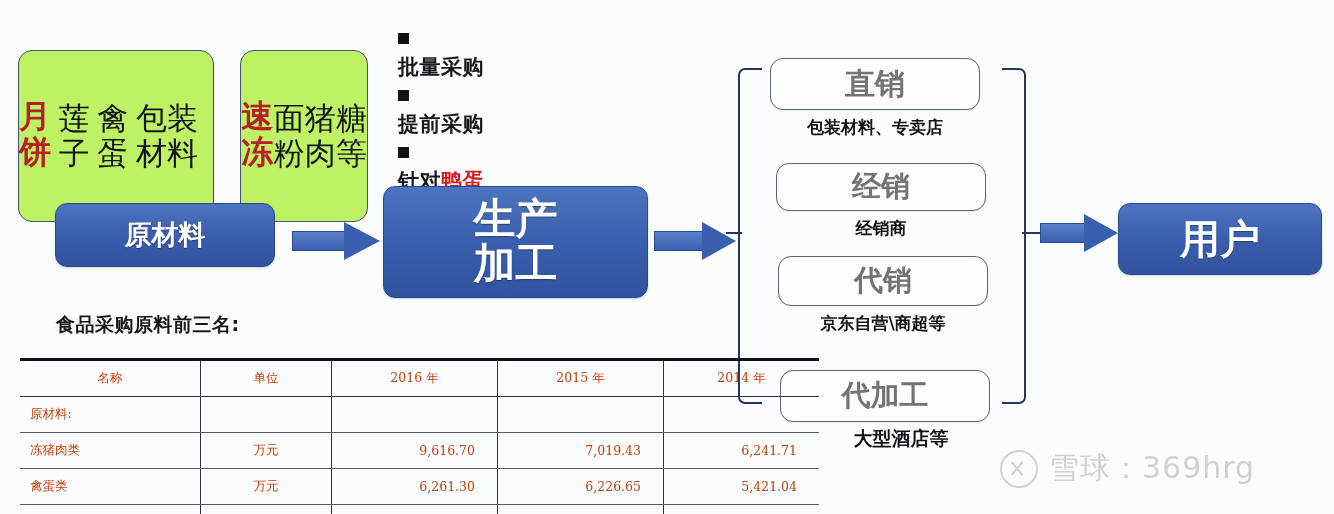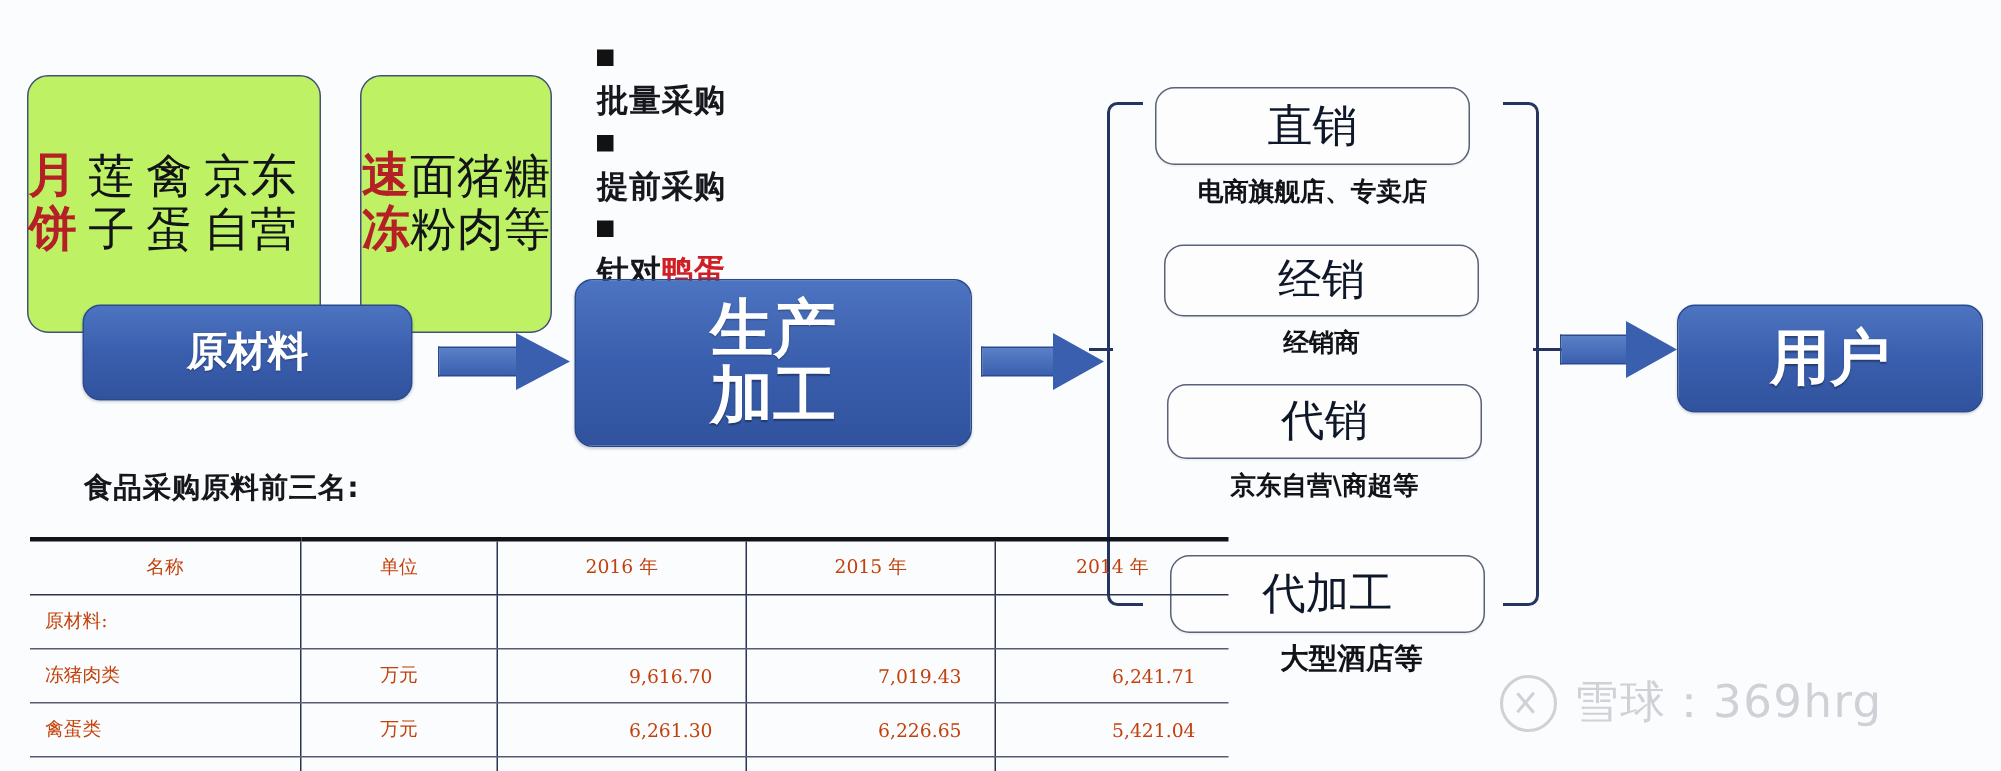--- a/index.html
+++ b/index.html
@@ -53,21 +53,21 @@
   .arrow{position:absolute;}
   .arrow .shaft{position:absolute;background:linear-gradient(180deg,#5b80c8,#3a5fae);border:1.4px solid #2a4a90;box-sizing:border-box;}
   .arrow .head{position:absolute;width:0;height:0;}
 
   
   .chan-box{
     border:1.7px solid #5a6178;
     border-radius:13px;
     background:#fdfdfe;
     display:flex;align-items:center;justify-content:center;
-    color:#0f172a;font-weight:400;
+    color:#737373;font-weight:700;
     box-shadow:0 1px 1px rgba(0,0,0,.05);
   }
   .chan-cap{
     text-align:center;color:#121318;font-weight:600;
     white-space:nowrap;
   }
 
   
   .brk{position:absolute;border:2.1px solid #26355f;background:transparent;}
   .brk-left{border-right:none;border-radius:7px 0 0 7px;}
@@ -109,21 +109,21 @@
 </style>
 </head>
 <body>
 
 <div id="canvas">
 
   <div class="abs ing-card" style="left:18px;top:6px;width:196px;height:172px;">
     <div class="ing-head" style="font-size:32px;margin-bottom:2px;">月饼</div>
     <div class="ing-line" style="font-size:31px;">莲子</div>
     <div class="ing-line" style="font-size:31px;">禽蛋</div>
-    <div class="ing-line" style="font-size:31px;">京东自营</div>
+    <div class="ing-line" style="font-size:31px;">包装材料</div>
   </div>
 
   <div class="abs ing-card" style="left:240px;top:6px;width:128px;height:172px;text-align:center;">
     <div class="ing-head" style="font-size:32px;margin-bottom:2px;">速冻</div>
     <div class="ing-line" style="font-size:31px;">面粉</div>
     <div class="ing-line" style="font-size:31px;">猪肉</div>
     <div class="ing-line" style="font-size:31px;">糖等</div>
   </div>
 
   <div class="abs blist" style="left:398px;top:26px;width:300px;">
@@ -162,21 +162,21 @@
     <div class="shaft" style="left:0;top:9px;width:50px;height:20px;border-right:none;"></div>
     <div class="head" style="left:48px;top:0;border-top:19px solid transparent;border-bottom:19px solid transparent;border-left:34px solid #3a5fae;"></div>
   </div>
 
   <div class="brk brk-left" style="left:738px;top:68px;width:22px;height:332px;"></div>
   <div class="stub" style="left:726px;top:232px;width:16px;height:2.2px;"></div>
 
   <div class="abs chan-box" style="left:770px;top:58px;width:210px;height:52px;font-size:30px;">
     <span>直销</span>
   </div>
-  <div class="abs chan-cap" style="left:750px;top:116px;width:250px;font-size:17px;">电商旗舰店、专卖店</div>
+  <div class="abs chan-cap" style="left:750px;top:116px;width:250px;font-size:17px;">包装材料、专卖店</div>
 
   <div class="abs chan-box" style="left:776px;top:163px;width:210px;height:48px;font-size:29px;">
     <span>经销</span>
   </div>
   <div class="abs chan-cap" style="left:756px;top:217px;width:250px;font-size:17px;">经销商</div>
 
   <div class="abs chan-box" style="left:778px;top:256px;width:210px;height:50px;font-size:29px;">
     <span>代销</span>
   </div>
   <div class="abs chan-cap" style="left:758px;top:312px;width:250px;font-size:17px;">京东自营\商超等</div>

